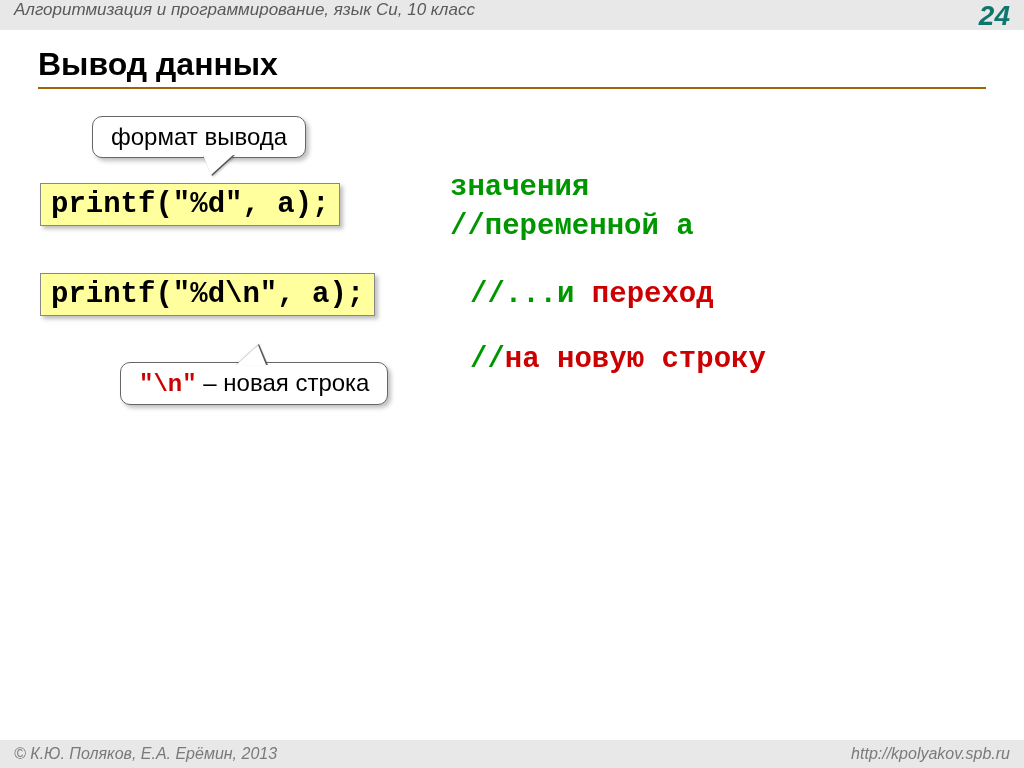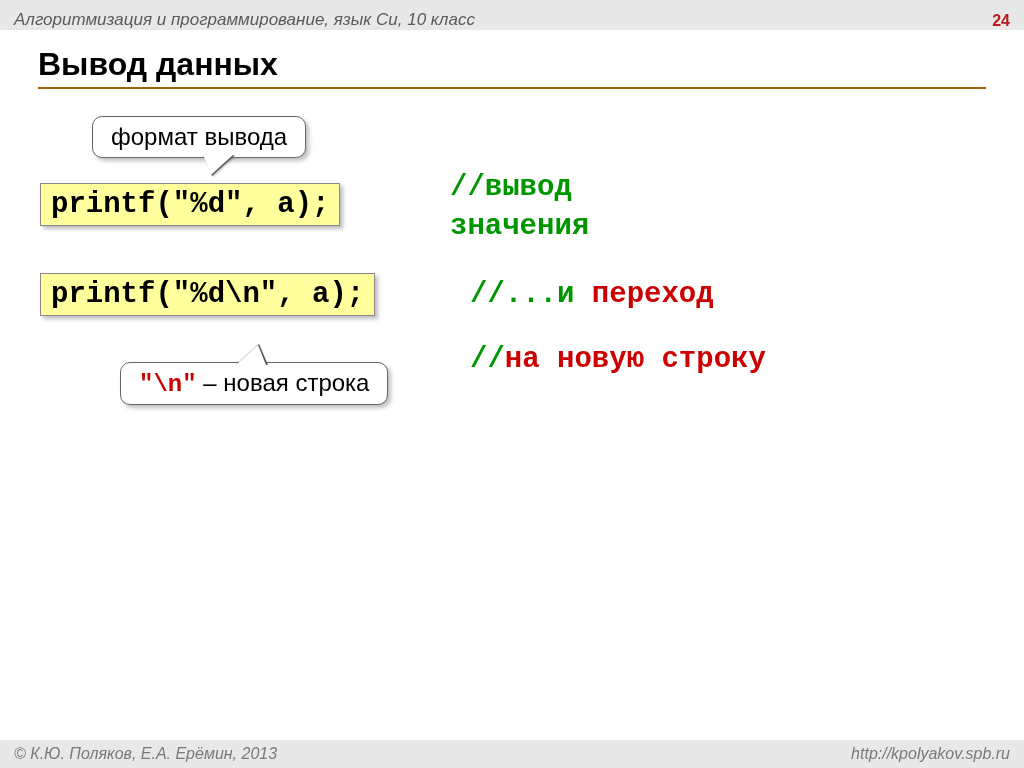--- a/index.html
+++ b/index.html
@@ -11,33 +11,34 @@
     font-family: Arial, Helvetica, sans-serif;
     position: relative;
     overflow: hidden;
   }
   .header-bar {
     position: absolute;
     top: 0; left: 0; right: 0;
     height: 30px;
     background: #e8e8e8;
     display: flex;
-    align-items: flex-end;
+    align-items: flex-start;
     padding: 0 14px;
   }
   .header-text {
     color: #5a5a5a;
     font-style: italic;
     font-size: 17px;
     flex: 1;
   }
   .page-num {
-    color: #b91c1c;
+    color: #0f766e;
     font-weight: bold;
-    font-size: 16px;
+    font-size: 28px;
+    font-style: italic;
   }
   .title {
     position: absolute;
     top: 46px;
     left: 38px;
     right: 38px;
     font-size: 32px;
     font-weight: bold;
     color: #000;
     border-bottom: 2px solid #a16207;
@@ -134,22 +135,22 @@
   <span>формат вывода</span>
   <div class="tail-border" style="left:110px;"></div>
   <div class="tail" style="left:110px;"></div>
 </div>
 
 <div class="code-box" style="left:40px; top:183px;">printf("%d", a);</div>
 
 <div class="code-box" style="left:40px; top:273px;">printf("%d\n", a);</div>
 
 <div class="comment-area" style="left:450px; top:168px;">
-  <div class="comment-green">//вывод</div>
   <div class="comment-green">значения</div>
+  <div class="comment-green">//переменной a</div>
 </div>
 
 <div class="comment-area" style="left:470px; top:275px;font-family:Liberation Mono, monospace;">
   <div><span class="comment-green">//...и </span><span class="comment-red">переход</span></div>
   <div style="margin-top:26px;"><span class="comment-green">//</span><span class="comment-red">на новую строку</span></div>
 </div>
 
 <div class="callout bottom" style="left:120px; top:362px;">
   <div class="tail-border" style="left:115px;"></div>
   <div class="tail" style="left:115px;"></div>

